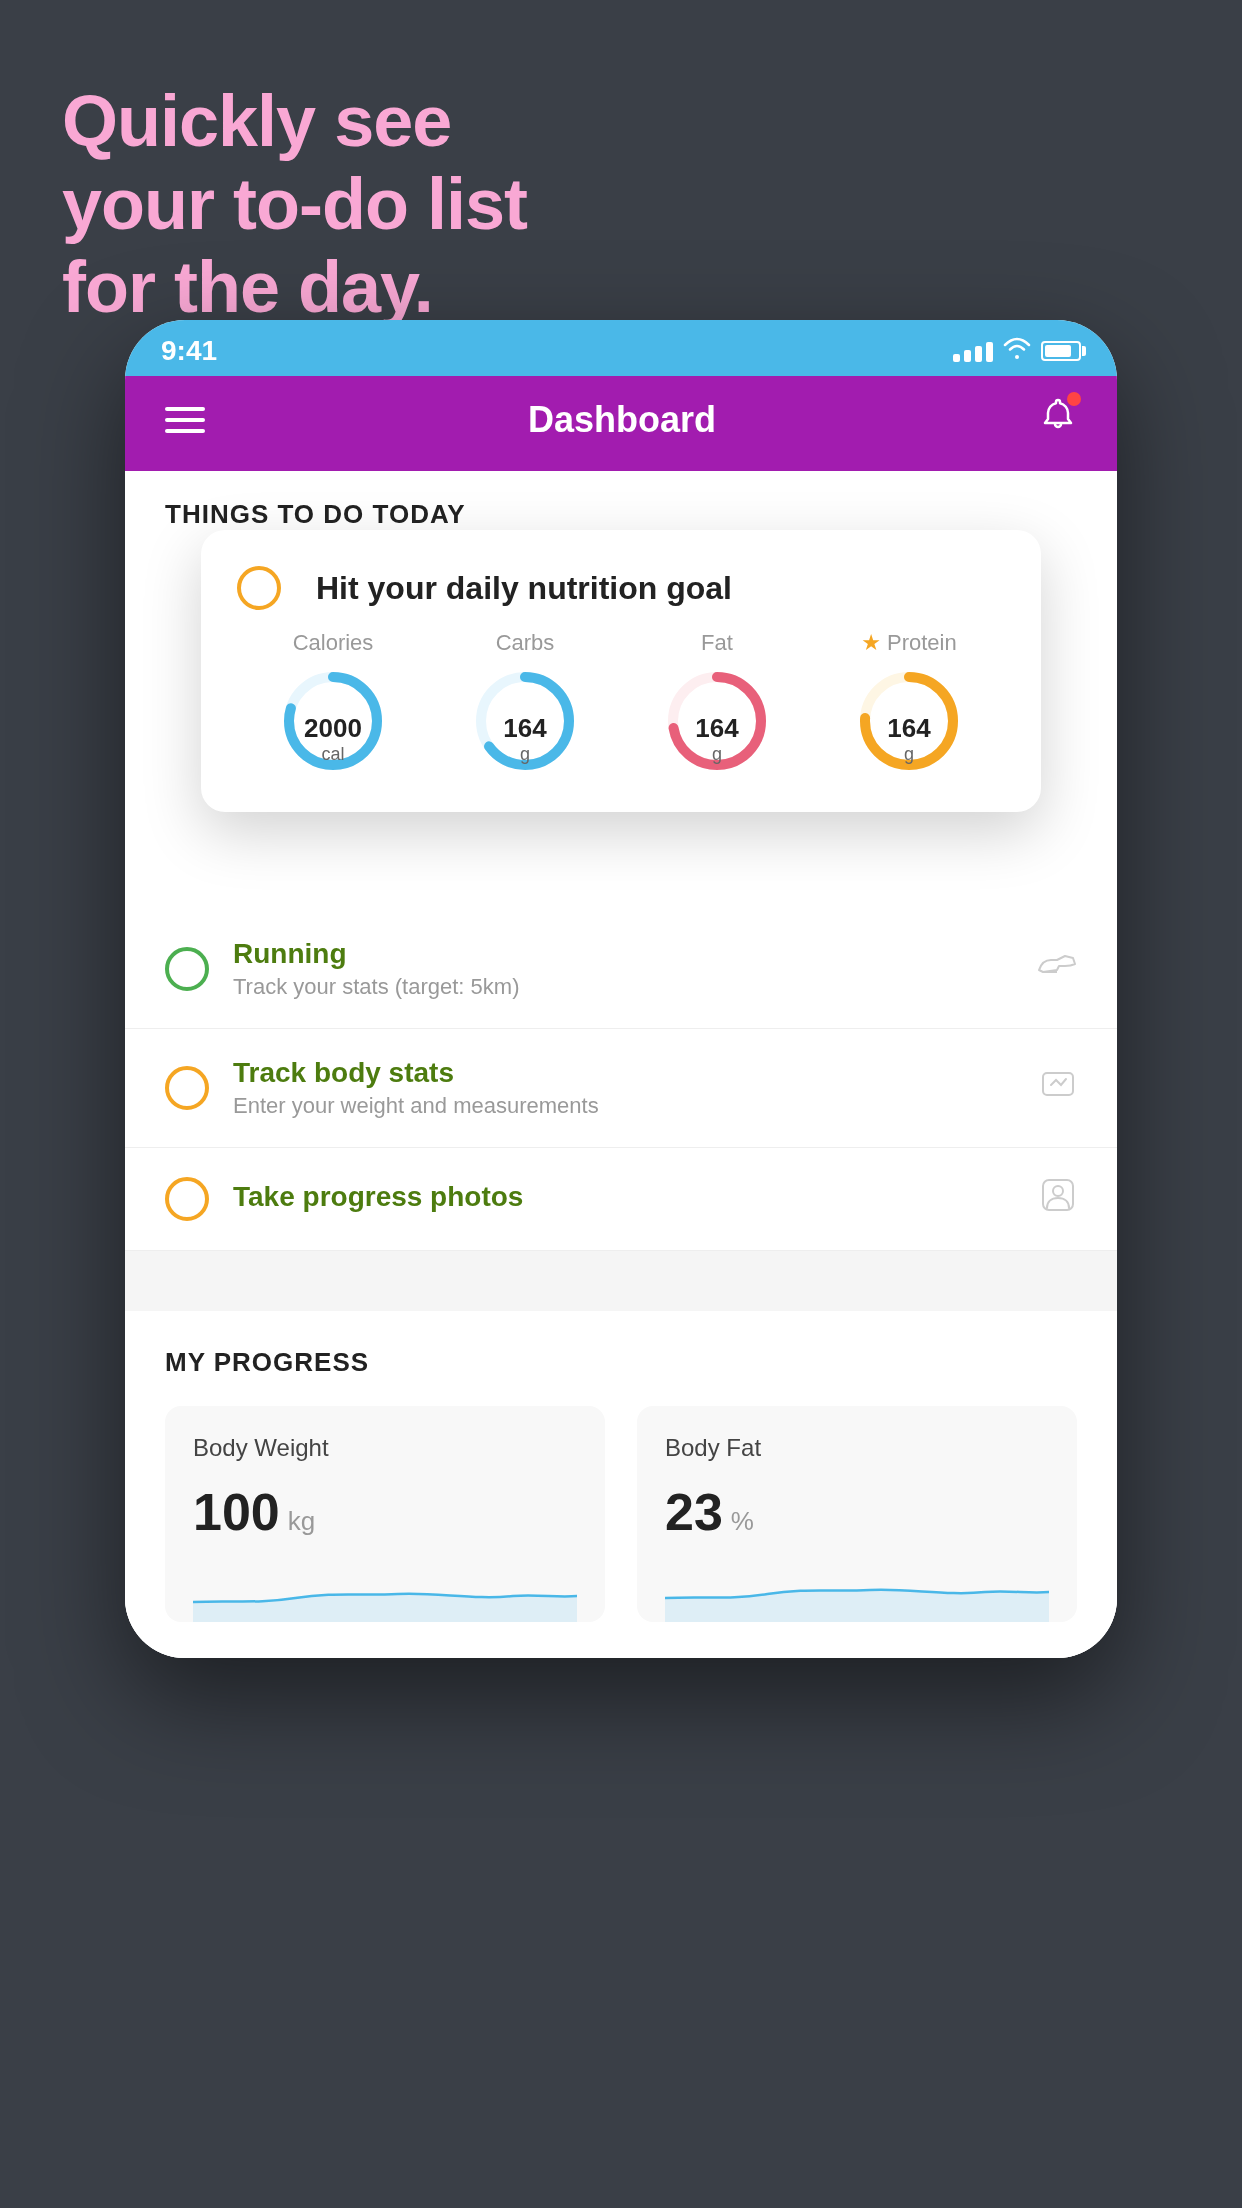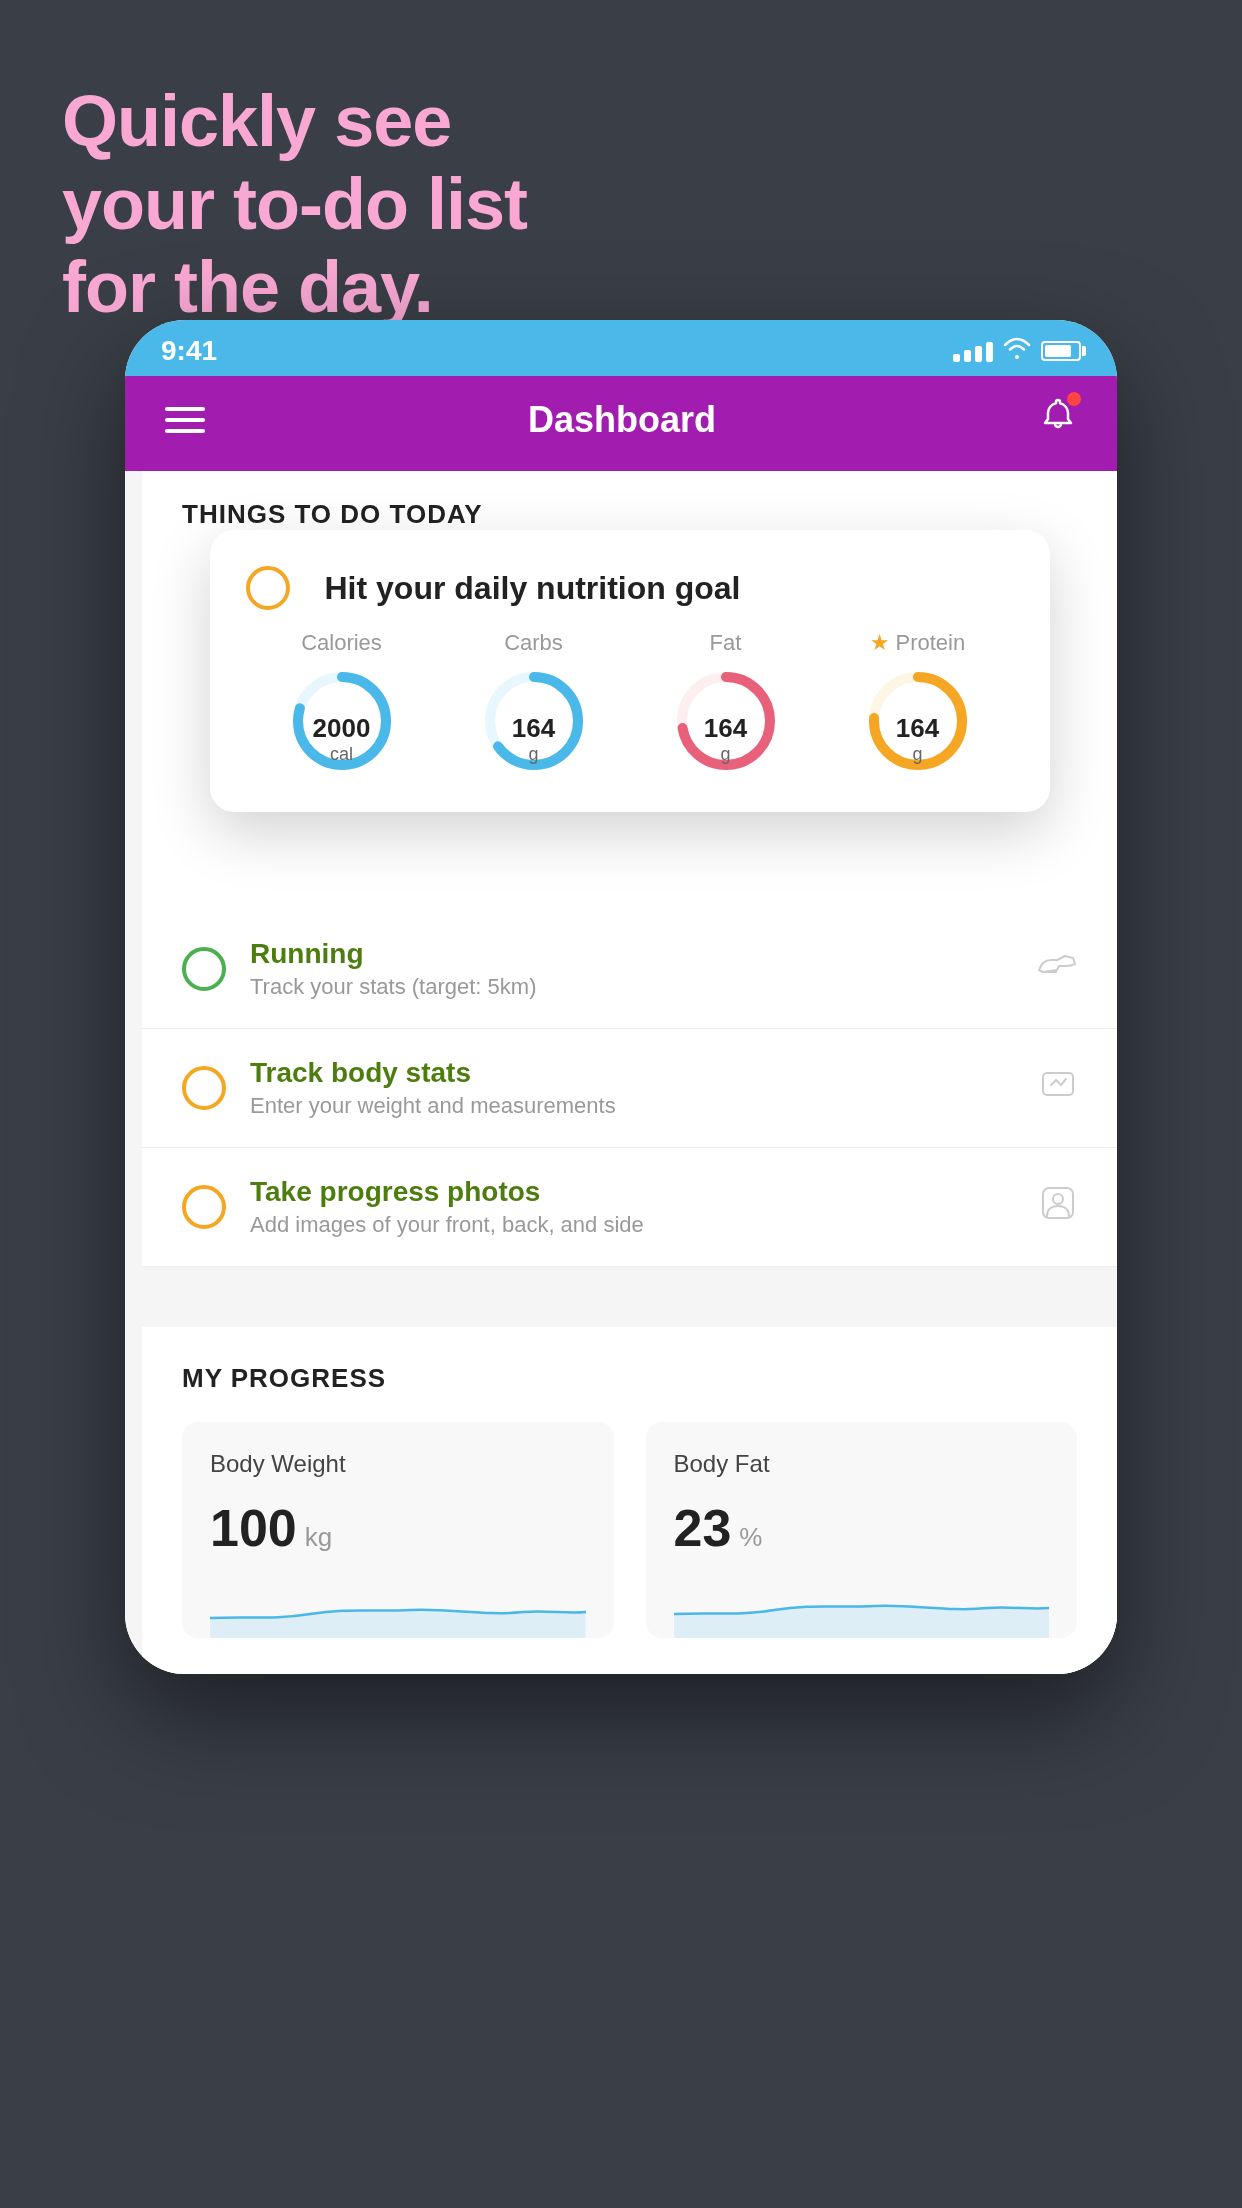--- a/index.html
+++ b/index.html
@@ -147,21 +147,20 @@
       width: 14px;
       height: 14px;
       background: #ff4444;
       border-radius: 50%;
     }
 
     
     .app-content {
       background: #f5f5f5;
       position: relative;
-      padding-left: 17px;
     }
 
     
     .section-header {
       background: white;
       padding: 28px 40px 20px 40px;
     }
     .section-title {
       font-size: 26px;
       font-weight: 800;
@@ -514,21 +513,20 @@
               <rect x="4" y="8" width="30" height="22" rx="4" stroke="#ccc" stroke-width="2" fill="none"></rect>
               <path d="M12 20 L17 15 L22 20 L27 14" stroke="#ccc" stroke-width="2" stroke-linecap="round" fill="none"></path>
             </svg>
           </span>
         </div>
 
         <div class="todo-item">
           <div class="todo-circle yellow"></div>
           <div class="todo-text">
             <div class="todo-main">Take progress photos</div>
-            <div class="todo-sub">Add images of your front, back, and side</div>
           </div>
           <span class="todo-icon">
             <svg width="38" height="38" viewBox="0 0 38 38" fill="none">
               <rect x="4" y="4" width="30" height="30" rx="6" stroke="#ccc" stroke-width="2" fill="none"></rect>
               <circle cx="19" cy="15" r="5" stroke="#ccc" stroke-width="2" fill="none"></circle>
               <path d="M8 32 C8 26 12 22 19 22 C26 22 30 26 30 32" stroke="#ccc" stroke-width="2" stroke-linecap="round" fill="none"></path>
             </svg>
           </span>
         </div>
       </div>

